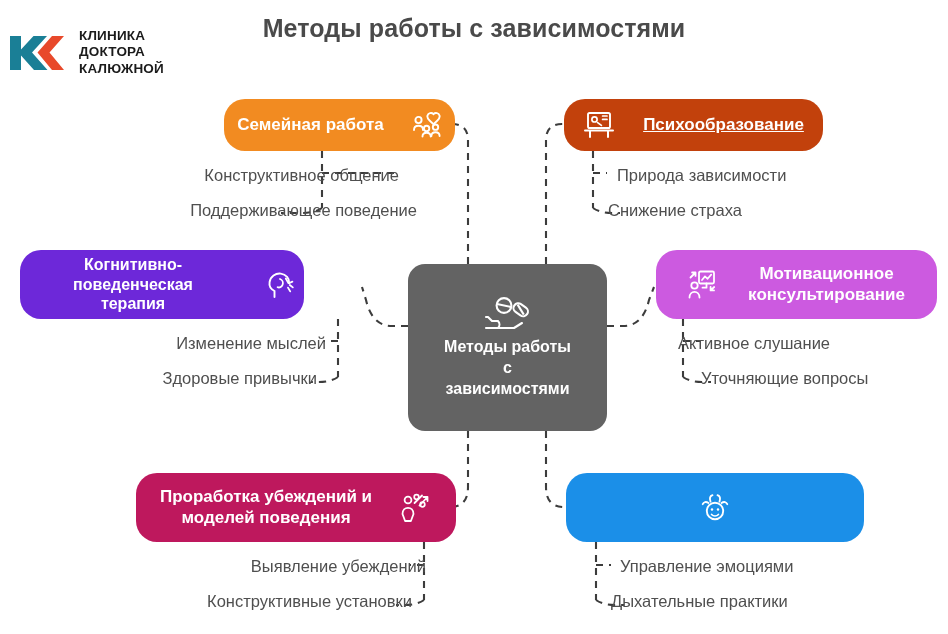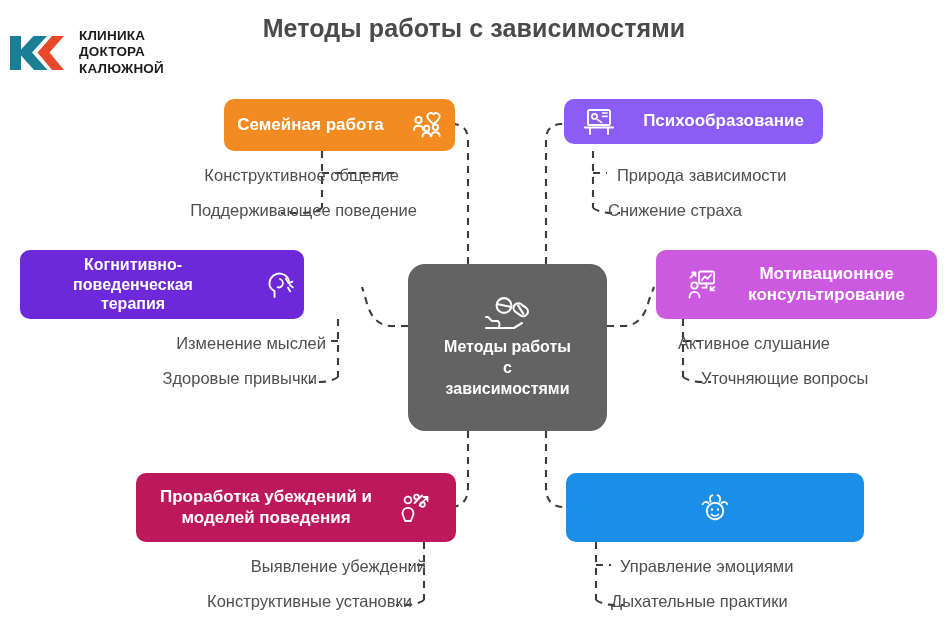--- a/index.html
+++ b/index.html
@@ -64,36 +64,36 @@
     fill: none;
     stroke: #3c3c3c;
     stroke-width: 2.1;
     stroke-dasharray: 7 6;
     stroke-linecap: butt;
   }
 
   
   .node {
     position: absolute;
-    border-radius: 10px;
+    border-radius: 21px;
     box-sizing: border-box;
     display: flex;
     align-items: center;
     justify-content: center;
     gap: 28px;
     color: #ffffff;
     font-weight: 700;
     line-height: 1.22;
     padding: 8px 8px;
   }
   .node .label { text-align: center; }
   .node .ico { flex: 0 0 auto; display: block; }
 
   #node-family      { left: 224px; top: 99px;  width: 231px; height: 52px;  background: #f28b21; font-size: 17px; }
-  #node-psychoedu   { left: 564px; top: 99px;  width: 259px; height: 45px;  background: #8b5cf6; font-size: 17px; }
+  #node-psychoedu   { left: 564px; top: 99px;  width: 259px; height: 52px;  background: #c2410c; font-size: 17px; text-decoration: underline; }
   #node-cbt         { left: 20px;  top: 250px; width: 284px; height: 69px;  background: #6d28d9; font-size: 16px; }
   #node-motivation  { left: 656px; top: 250px; width: 281px; height: 69px;  background: #cc5ae0; font-size: 17px; }
   #node-beliefs     { left: 136px; top: 473px; width: 320px; height: 69px;  background: #be185d; font-size: 17px; }
   #node-stress      { left: 566px; top: 473px; width: 298px; height: 69px;  background: #1b8fe8; font-size: 17px; }
 
   
   #node-center {
     position: absolute;
     left: 408px; top: 264px;
     width: 199px; height: 167px;

